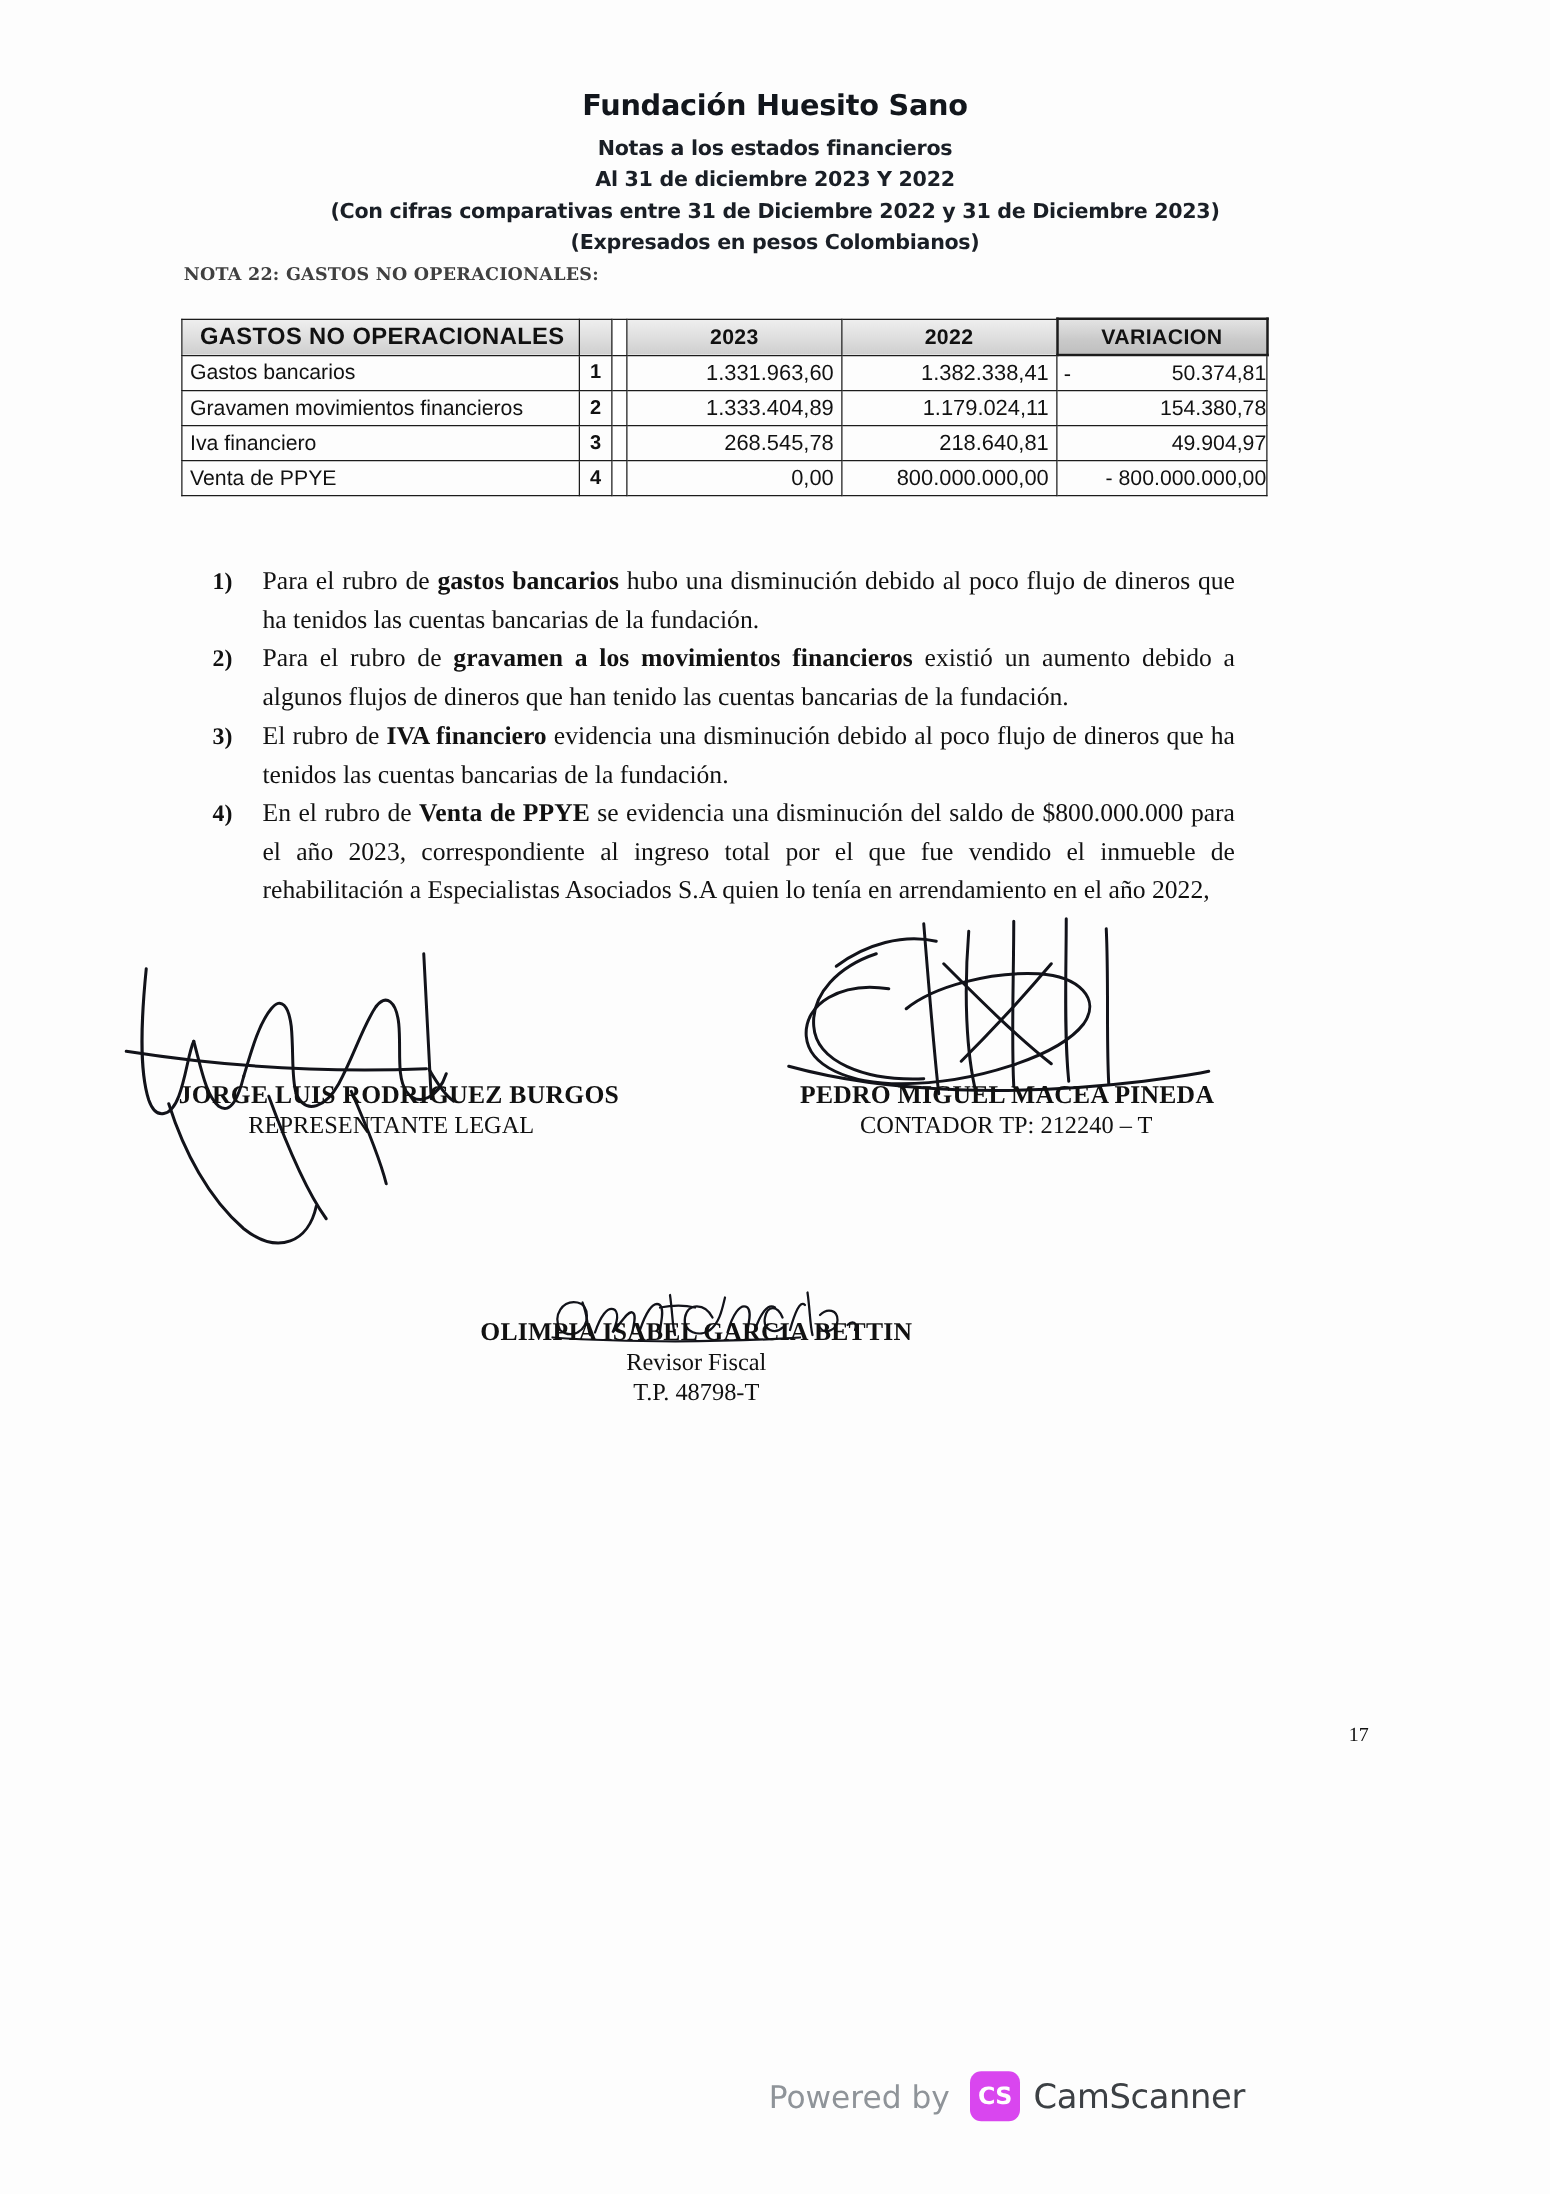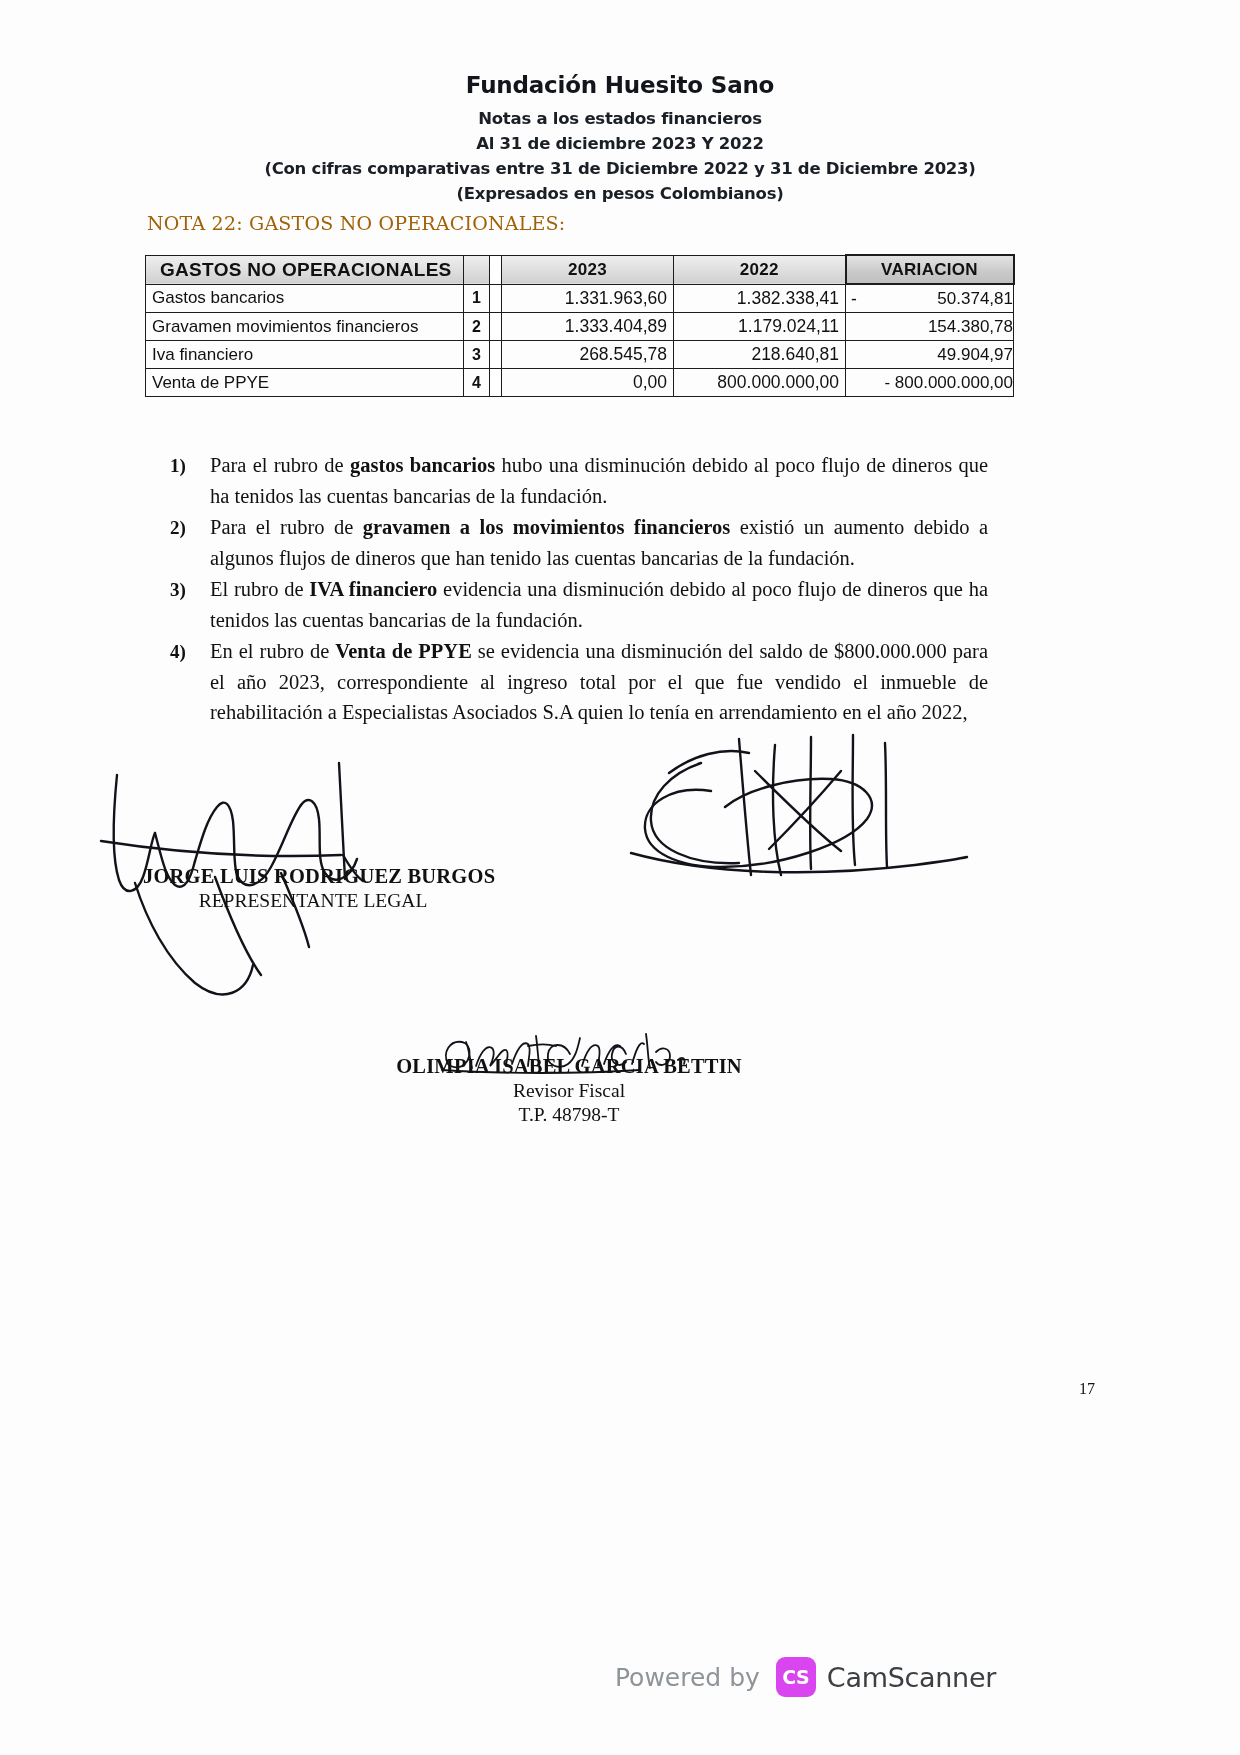--- a/index.html
+++ b/index.html
@@ -46,24 +46,24 @@
     line-height: 25px;
     letter-spacing: -0.25px;
   }
 
   
   .note-heading {
     position: absolute;
     top: 212px;
     left: 147px;
     font-family: "DejaVu Serif", serif;
-    font-weight: normal;
-    font-size: 19px;
+    font-weight: bold;
+    font-size: 14px;
     letter-spacing: 0.2px;
-    color: #a16207;
+    color: #404040;
   }
 
   
   .tbl-wrap {
     position: absolute;
     top: 254px;
     left: 145px;
     width: 828px;
   }
   table.gn {
@@ -171,21 +171,21 @@
     letter-spacing: 0.2px;
     white-space: nowrap;
   }
   .sig-role {
     font-size: 19.5px;
     margin-top: 2px;
     white-space: nowrap;
   }
   .sig-left  { left: 143px; top: 865px; width: 340px; }
   .sig-right { left: 640px; top: 865px; width: 330px; }
-  .sig-center{ left: 394px; top: 1055px; width: 350px; }
+  .sig-center{ left: 382px; top: 1055px; width: 350px; }
 
   .sig-svg { position: absolute; pointer-events: none; }
 
   
   .page-num {
     position: absolute;
     right: 145px;
     top: 1380px;
     font-family: "Liberation Serif", serif;
     font-size: 16px;
@@ -393,20 +393,24 @@
       <path d="M238,30 C242,26 246,28 244,34"></path>
       <path d="M2,40 C60,44 140,44 200,40"></path>
     </g>
   </svg>
 
   <div class="sig-block sig-left">
     <div class="sig-name">JORGE LUIS RODRIGUEZ BURGOS</div>
     <div class="sig-role">REPRESENTANTE LEGAL</div>
   </div>
 
+  <div class="sig-block sig-right">
+    <div class="sig-name">PEDRO MIGUEL MACEA PINEDA</div>
+    <div class="sig-role">CONTADOR   TP: 212240 – T</div>
+  </div>
 
   <div class="sig-block sig-center">
     <div class="sig-name">OLIMPIA ISABEL GARCIA BETTIN</div>
     <div class="sig-role">Revisor Fiscal</div>
     <div class="sig-role">T.P. 48798-T</div>
   </div>
 
   <div class="page-num">17</div>
 
   <div class="cam-footer">

